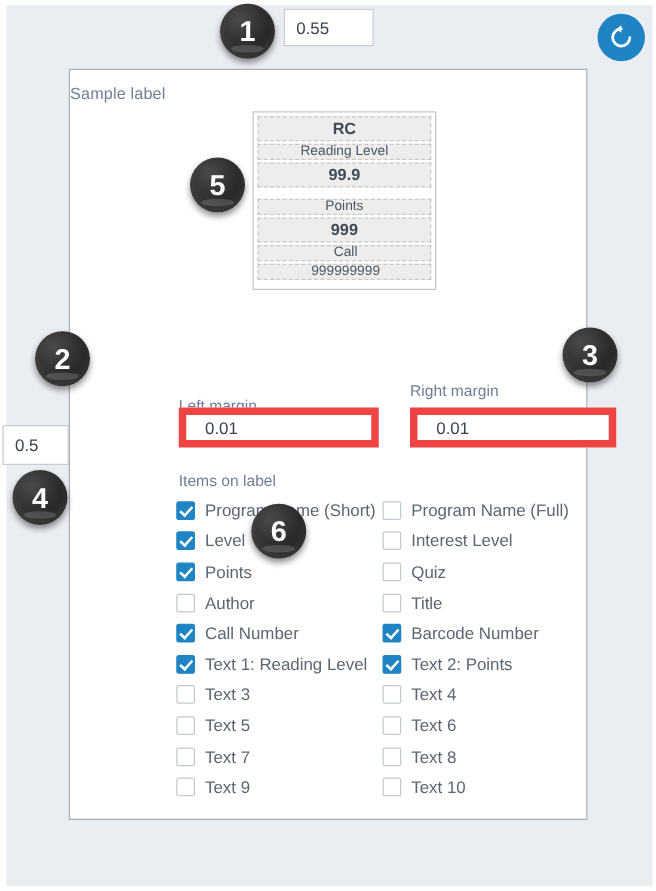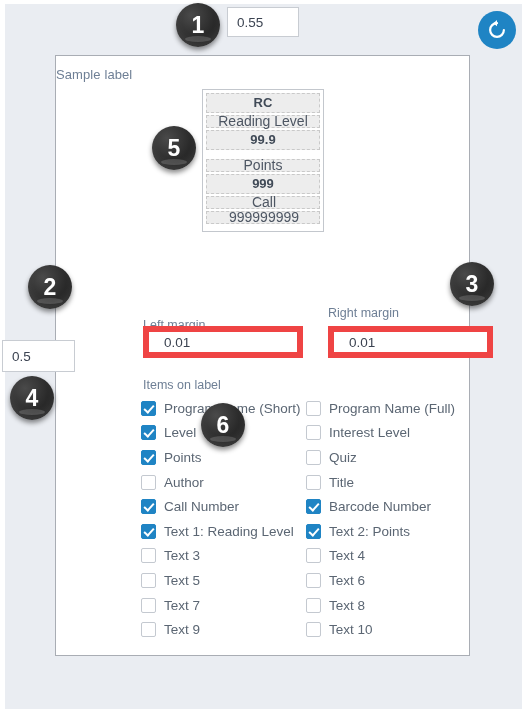--- a/index.html
+++ b/index.html
@@ -95,21 +95,21 @@
     text-align: left;
     color: #6e7f95;
     font-size: 13px;
     letter-spacing: .1px;
   }
 
   .label-box {
     position: absolute;
     left: 146px;
     top: 33px;
-    width: 122px;
+    width: 147px;
     height: 143px;
     border: 1px solid #c3c7cd;
     background: #ffffff;
     box-sizing: border-box;
     padding: 3px 3px;
   }
 
   .lrow {
     background: #ededed;
     border: 1px dashed #c9c9c9;
@@ -122,21 +122,21 @@
     background: transparent;
     border: none;
   }
   .lrow.big {
     font-size: 13px;
     font-weight: bold;
     height: 20px;
     line-height: 18px;
   }
   .lrow.small {
-    font-size: 14px;
+    font-size: 11px;
     height: 13px;
     line-height: 11px;
     color: #4d5663;
   }
   .lrow.left {
     text-align: center;
     padding-left: 2px;
   }
 
   
@@ -161,21 +161,21 @@
   #left-margin-label  { left: 87px;  top: 262px; }
   #right-margin-label { left: 272px; top: 250px; }
   #left-margin-input  { left: 87px;  top: 270px; width: 160px; }
   #right-margin-input { left: 272px; top: 270px; width: 165px; }
 
   
   .edge-input {
     position: absolute;
     left: 2px;
     top: 340px;
-    width: 73px;
+    width: 53px;
     height: 32px;
     background: #ffffff;
     border: 1px solid #c8ccd2;
     box-sizing: border-box;
     color: #3b4351;
     font-size: 13.5px;
     line-height: 30px;
     padding: 0 9px;
     font-family: "Liberation Sans", sans-serif;
     z-index: 6;

